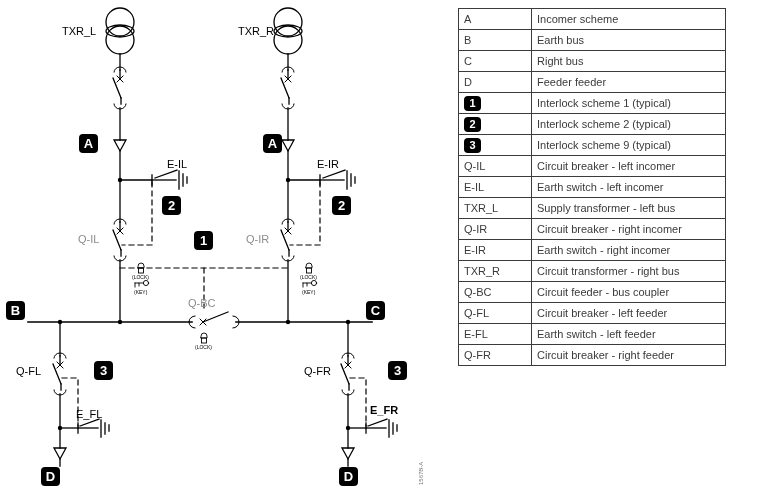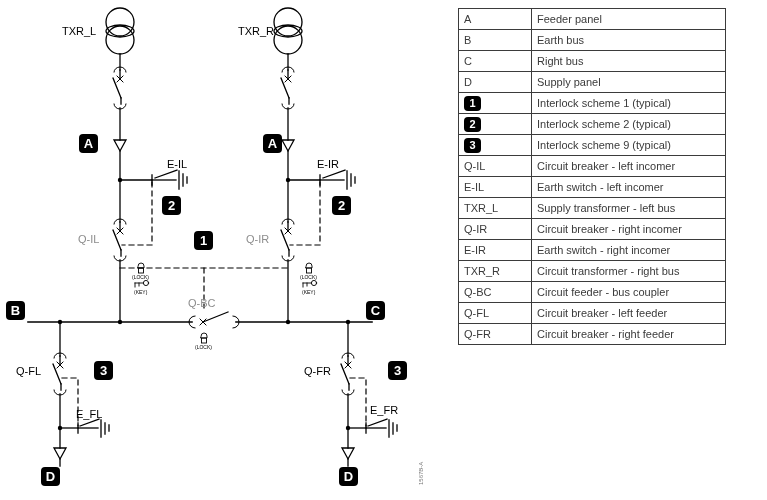--- a/index.html
+++ b/index.html
@@ -234,21 +234,21 @@
     <div class="lbl" style="left:317px; top:159px;">E-IR</div>
 
     <div class="lbl grey" style="left:78px;  top:234px;">Q-IL</div>
     <div class="lbl grey" style="left:246px; top:234px;">Q-IR</div>
     <div class="lbl grey" style="left:188px; top:298px;">Q-BC</div>
 
     <div class="lbl" style="left:16px;  top:366px;">Q-FL</div>
     <div class="lbl" style="left:304px; top:366px;">Q-FR</div>
 
     <div class="lbl" style="left:76px;  top:409px;">E_FL</div>
-    <div class="lbl" style="left:370px; top:405px;">E_FR</div>
+    <div class="lbl" style="left:370px; top:405px;font-weight:bold;">E_FR</div>
 
     <div class="tiny" style="left:132px; top:275px;">(LOCK)</div>
     <div class="tiny" style="left:134px; top:290px;">(KEY)</div>
     <div class="tiny" style="left:300px; top:275px;">(LOCK)</div>
     <div class="tiny" style="left:302px; top:290px;">(KEY)</div>
     <div class="tiny" style="left:195px; top:345px;">(LOCK)</div>
 
     <div class="badge" style="left:79px;  top:134px;">A</div>
     <div class="badge" style="left:263px; top:134px;">A</div>
     <div class="badge" style="left:6px;   top:301px;">B</div>
@@ -262,33 +262,33 @@
     <div class="badge" style="left:94px;  top:361px;">3</div>
     <div class="badge" style="left:388px; top:361px;">3</div>
 
     <div class="refcode" style="left:418px; top:485px;">1567B-A</div>
   </div>
 
   <table id="legend">
     <tbody>
         <tr>
           <td class="key">A</td>
-          <td class="desc">Feeder panel</td>
+          <td class="desc">Incomer scheme</td>
         </tr>
         <tr>
           <td class="key">B</td>
           <td class="desc">Earth bus</td>
         </tr>
         <tr>
           <td class="key">C</td>
           <td class="desc">Right bus</td>
         </tr>
         <tr>
           <td class="key">D</td>
-          <td class="desc">Supply panel</td>
+          <td class="desc">Feeder feeder</td>
         </tr>
         <tr>
           <td class="key"><span class="keybadge">1</span></td>
           <td class="desc">Interlock scheme 1  (typical)</td>
         </tr>
         <tr>
           <td class="key"><span class="keybadge">2</span></td>
           <td class="desc">Interlock scheme 2 (typical)</td>
         </tr>
         <tr>
@@ -321,19 +321,23 @@
         </tr>
         <tr>
           <td class="key">Q-BC</td>
           <td class="desc">Circuit feeder - bus coupler</td>
         </tr>
         <tr>
           <td class="key">Q-FL</td>
           <td class="desc">Circuit breaker - left feeder</td>
         </tr>
         <tr>
+          <td class="key">E-FL</td>
+          <td class="desc">Earth switch - left feeder</td>
+        </tr>
+        <tr>
           <td class="key">Q-FR</td>
           <td class="desc">Circuit breaker - right feeder</td>
         </tr>
       </tbody>
   </table>
 
 </div>
 
 </body></html>

